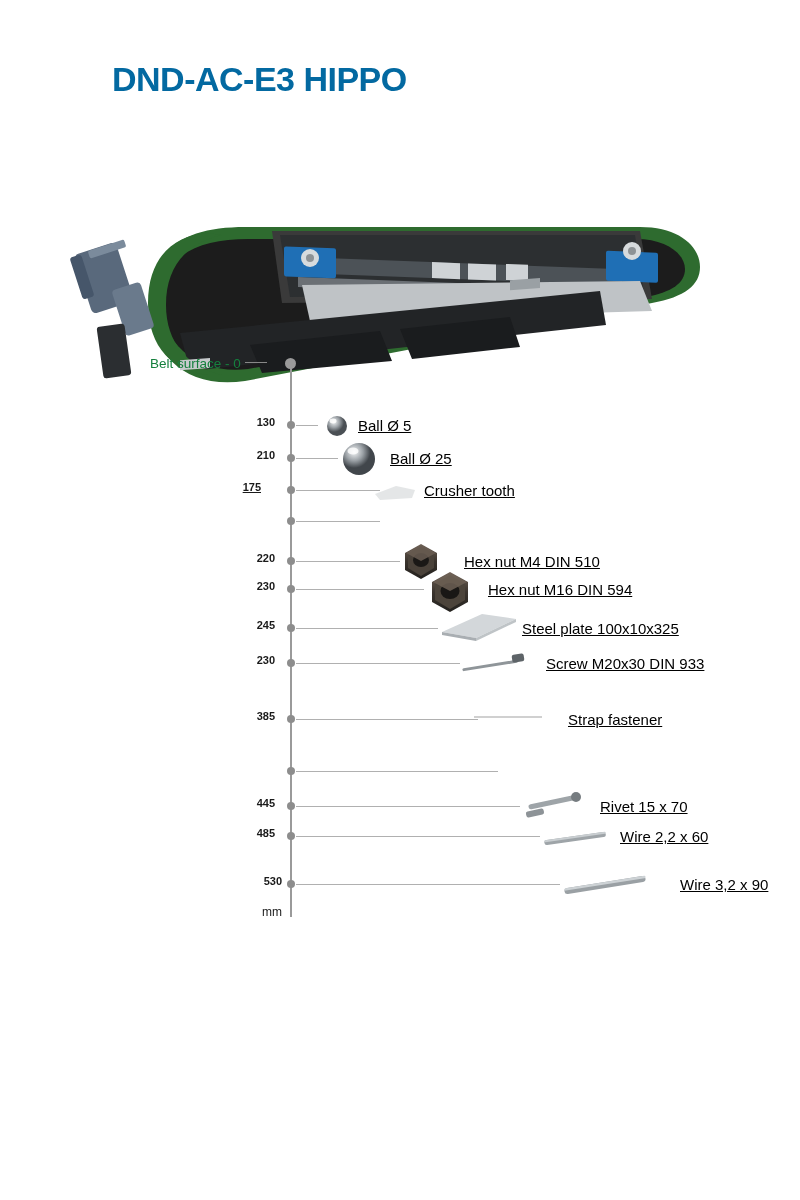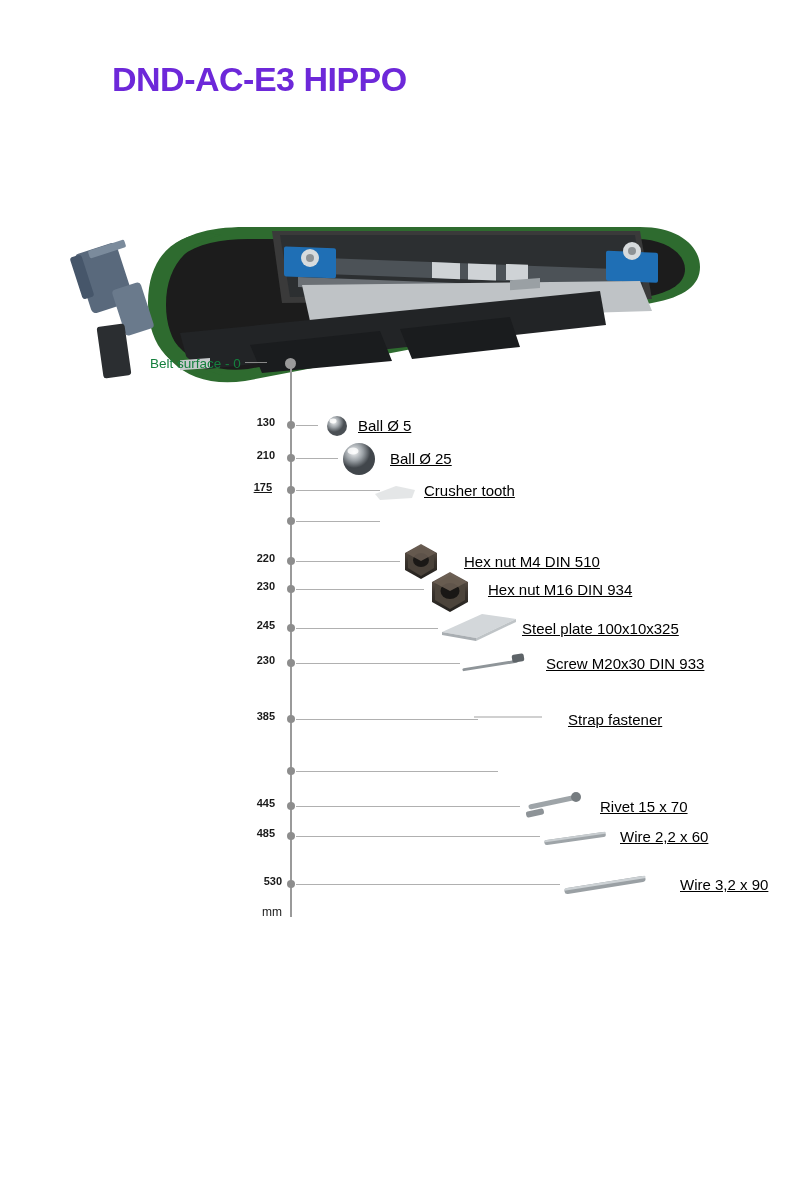--- a/index.html
+++ b/index.html
@@ -17,21 +17,21 @@
   }
 
   
   #page-title {
     position: absolute;
     left: 112px;
     top: 60px;
     font-size: 34px;
     font-weight: bold;
     letter-spacing: -0.5px;
-    color: #6d28d9;
+    color: #0369a1;
     white-space: nowrap;
   }
 
   
   #illustration {
     position: absolute;
     left: 40px;
     top: 185px;
     width: 660px;
     height: 230px;
@@ -186,33 +186,33 @@
 <div id="rows">
     <div class="tick-dot" style="top: 425px;"></div>
     <div class="tick-label" style="top: 425px; left: 195px;">130</div>
     <div class="leader" style="top: 425px; width: 22px;"></div>
     <div class="item-label" style="top: 425px; left: 358px;">Ball Ø 5</div>
     <div class="tick-dot" style="top: 458px;"></div>
     <div class="tick-label" style="top: 458px; left: 195px;">210</div>
     <div class="leader" style="top: 458px; width: 42px;"></div>
     <div class="item-label" style="top: 458px; left: 390px;">Ball Ø 25</div>
     <div class="tick-dot" style="top: 490px;"></div>
-    <div class="tick-label" style="top: 490px; left: 192px; text-decoration: underline;">175</div>
+    <div class="tick-label" style="top: 490px; left: 181px; text-decoration: underline;">175</div>
     <div class="leader" style="top: 490px; width: 84px;"></div>
     <div class="item-label" style="top: 490px; left: 424px;">Crusher tooth</div>
     <div class="tick-dot" style="top: 521px;"></div>
     <div class="leader" style="top: 521px; width: 84px;"></div>
     <div class="tick-dot" style="top: 561px;"></div>
     <div class="tick-label" style="top: 561px; left: 195px;">220</div>
     <div class="leader" style="top: 561px; width: 104px;"></div>
     <div class="item-label" style="top: 561px; left: 464px;">Hex nut M4 DIN 510</div>
     <div class="tick-dot" style="top: 589px;"></div>
     <div class="tick-label" style="top: 589px; left: 195px;">230</div>
     <div class="leader" style="top: 589px; width: 128px;"></div>
-    <div class="item-label" style="top: 589px; left: 488px;">Hex nut M16 DIN 934</div>
+    <div class="item-label" style="top: 589px; left: 488px;">Hex nut M16 DIN 594</div>
     <div class="tick-dot" style="top: 628px;"></div>
     <div class="tick-label" style="top: 628px; left: 195px;">245</div>
     <div class="leader" style="top: 628px; width: 142px;"></div>
     <div class="item-label" style="top: 628px; left: 522px;">Steel plate 100x10x325</div>
     <div class="tick-dot" style="top: 663px;"></div>
     <div class="tick-label" style="top: 663px; left: 195px;">230</div>
     <div class="leader" style="top: 663px; width: 164px;"></div>
     <div class="item-label" style="top: 663px; left: 546px;">Screw M20x30 DIN 933</div>
     <div class="tick-dot" style="top: 719px;"></div>
     <div class="tick-label" style="top: 719px; left: 195px;">385</div>

